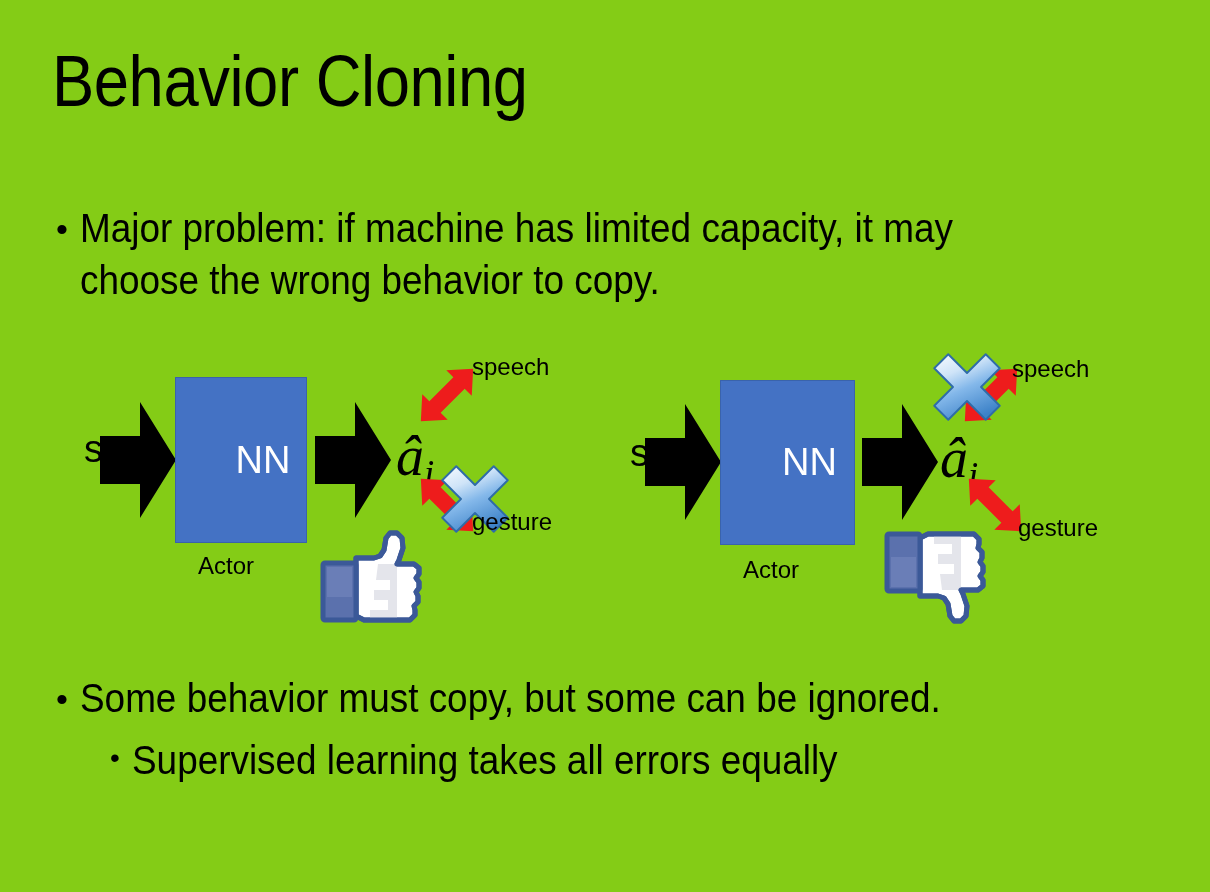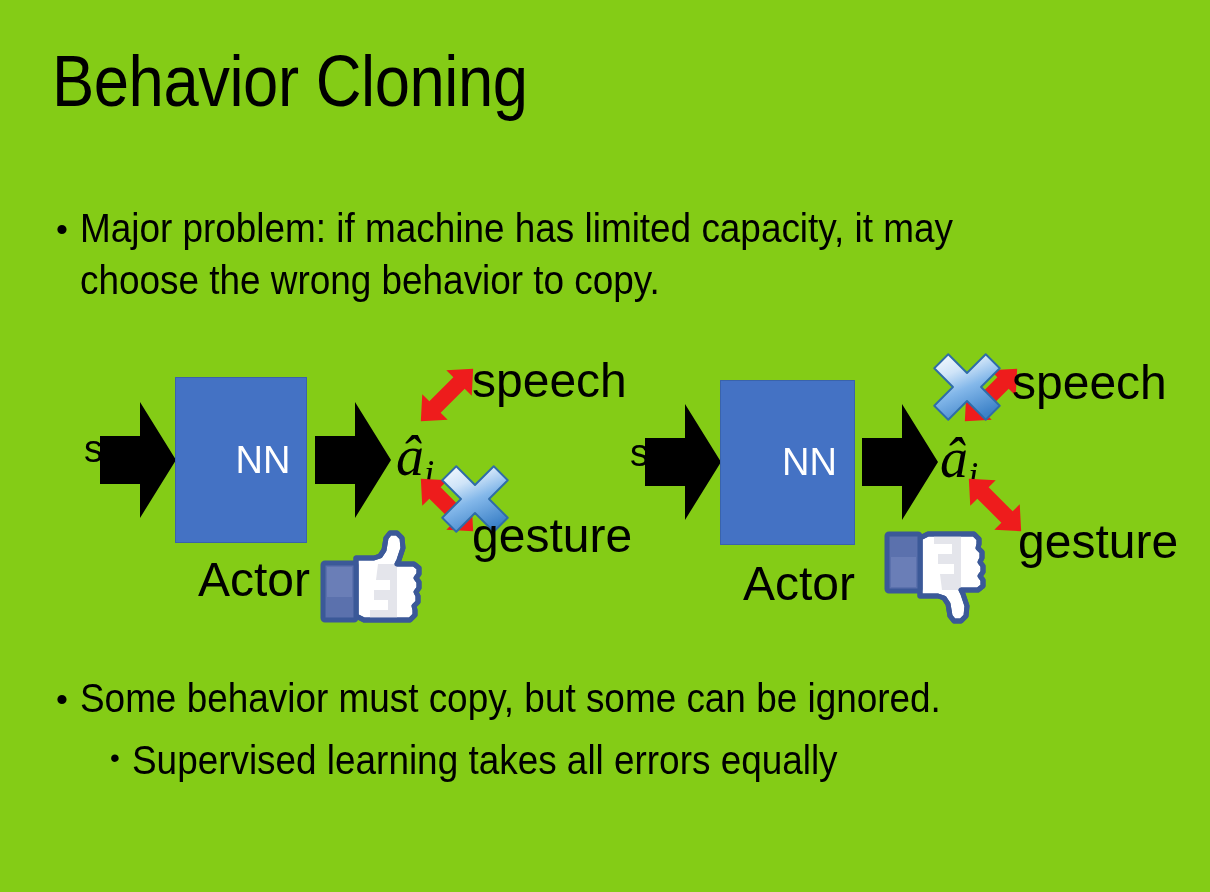--- a/index.html
+++ b/index.html
@@ -77,21 +77,21 @@
     color: #ffffff;
     font-family: "Liberation Sans", sans-serif;
     font-size: 38px;
     font-weight: 400;
     padding-left: 44px;
   }
 
   .label-plain {
     position: absolute;
     font-family: "Liberation Sans", sans-serif;
-    font-size: 48px;
+    font-size: 24px;
     color: #000000;
     white-space: nowrap;
   }
   .label-s {
     position: absolute;
     font-family: "Liberation Sans", sans-serif;
     font-size: 38px;
     color: #000000;
     white-space: nowrap;
     margin-left: 44px;

